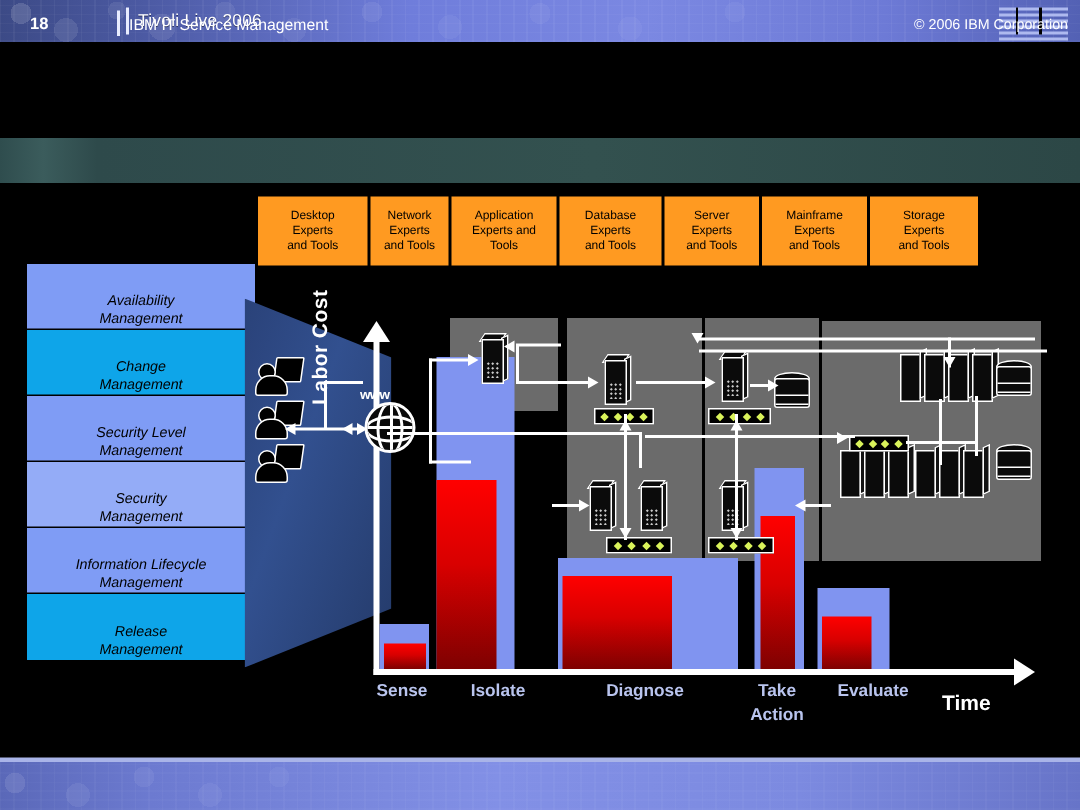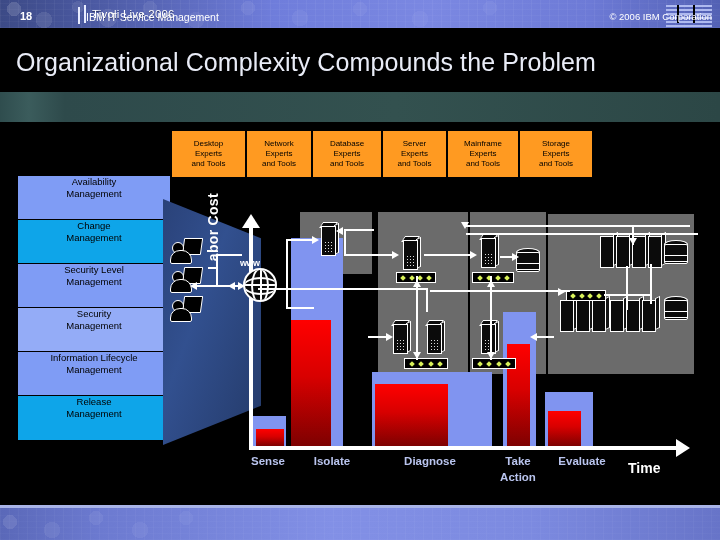--- a/index.html
+++ b/index.html
@@ -48,23 +48,23 @@
   .sub-txt{position:absolute;left:0;top:98px;width:720px;text-align:center;font-size:15.5px;
       font-weight:bold;color:#fff;white-space:nowrap;}
 
   
   .silos{position:absolute;left:172px;top:131px;height:46px;display:flex;gap:2px;}
   .silo{background:#ff9a21;color:#000;font-size:8px;line-height:10px;text-align:center;
         display:flex;align-items:center;justify-content:center;padding:0 2px;box-sizing:border-box;}
 
   
   .side{position:absolute;left:18px;top:176px;width:152px;}
-  .side-item{height:44px;display:flex;align-items:flex-start;justify-content:center;
+  .side-item{height:44px;display:flex;align-items:flex-end;justify-content:center;
              text-align:center;font-size:9.5px;line-height:12px;color:#000;
-             border-bottom:1px solid #000;box-sizing:border-box;}
+             border-bottom:1px solid #000;box-sizing:border-box;font-style:italic;}
 
   
   .wedge{position:absolute;left:163px;top:199px;width:98px;height:246px;
      background:linear-gradient(110deg,#2a4279 0%,#32508f 40%,#243a69 100%);
      clip-path:polygon(0 0, 100% 16%, 100% 84%, 0 100%);}
   .people{position:absolute;left:170px;top:238px;width:40px;}
   .person{width:34px;height:26px;margin-bottom:3px;position:relative;}
   .person .mon{position:absolute;right:2px;top:0;width:17px;height:15px;background:#000;
      border:1.6px solid #fff;border-radius:1px;transform:skewX(-8deg);}
   .person .head{position:absolute;left:2px;top:4px;width:10px;height:10px;border-radius:50%;
@@ -175,34 +175,38 @@
   <div class="ibm-logo">
     <i></i>
       <i></i>
       <i></i>
       <i></i>
       <i></i>
       <i></i>
   </div>
   <div class="ibm-mask"></div>
 
-  <div class="title">Organizational Complexity Compounds the Problem</div>
 
   <div class="sub-band"></div>
 
   <div class="silos">
     <div class="silo" style="width:73px">
       <span><span>Desktop</span><br>
       <span>Experts</span><br>
       <span>and Tools</span></span>
     </div>
-    <div class="silo" style="width:64px">
+    <div class="silo" style="width:52px">
       <span><span>Network</span><br>
       <span>Experts</span><br>
       <span>and Tools</span></span>
+    </div>
+    <div class="silo" style="width:70px">
+      <span><span>Application</span><br>
+      <span>Experts and</span><br>
+      <span>Tools</span></span>
     </div>
     <div class="silo" style="width:68px">
       <span><span>Database</span><br>
       <span>Experts</span><br>
       <span>and Tools</span></span>
     </div>
     <div class="silo" style="width:63px">
       <span><span>Server</span><br>
       <span>Experts</span><br>
       <span>and Tools</span></span>

